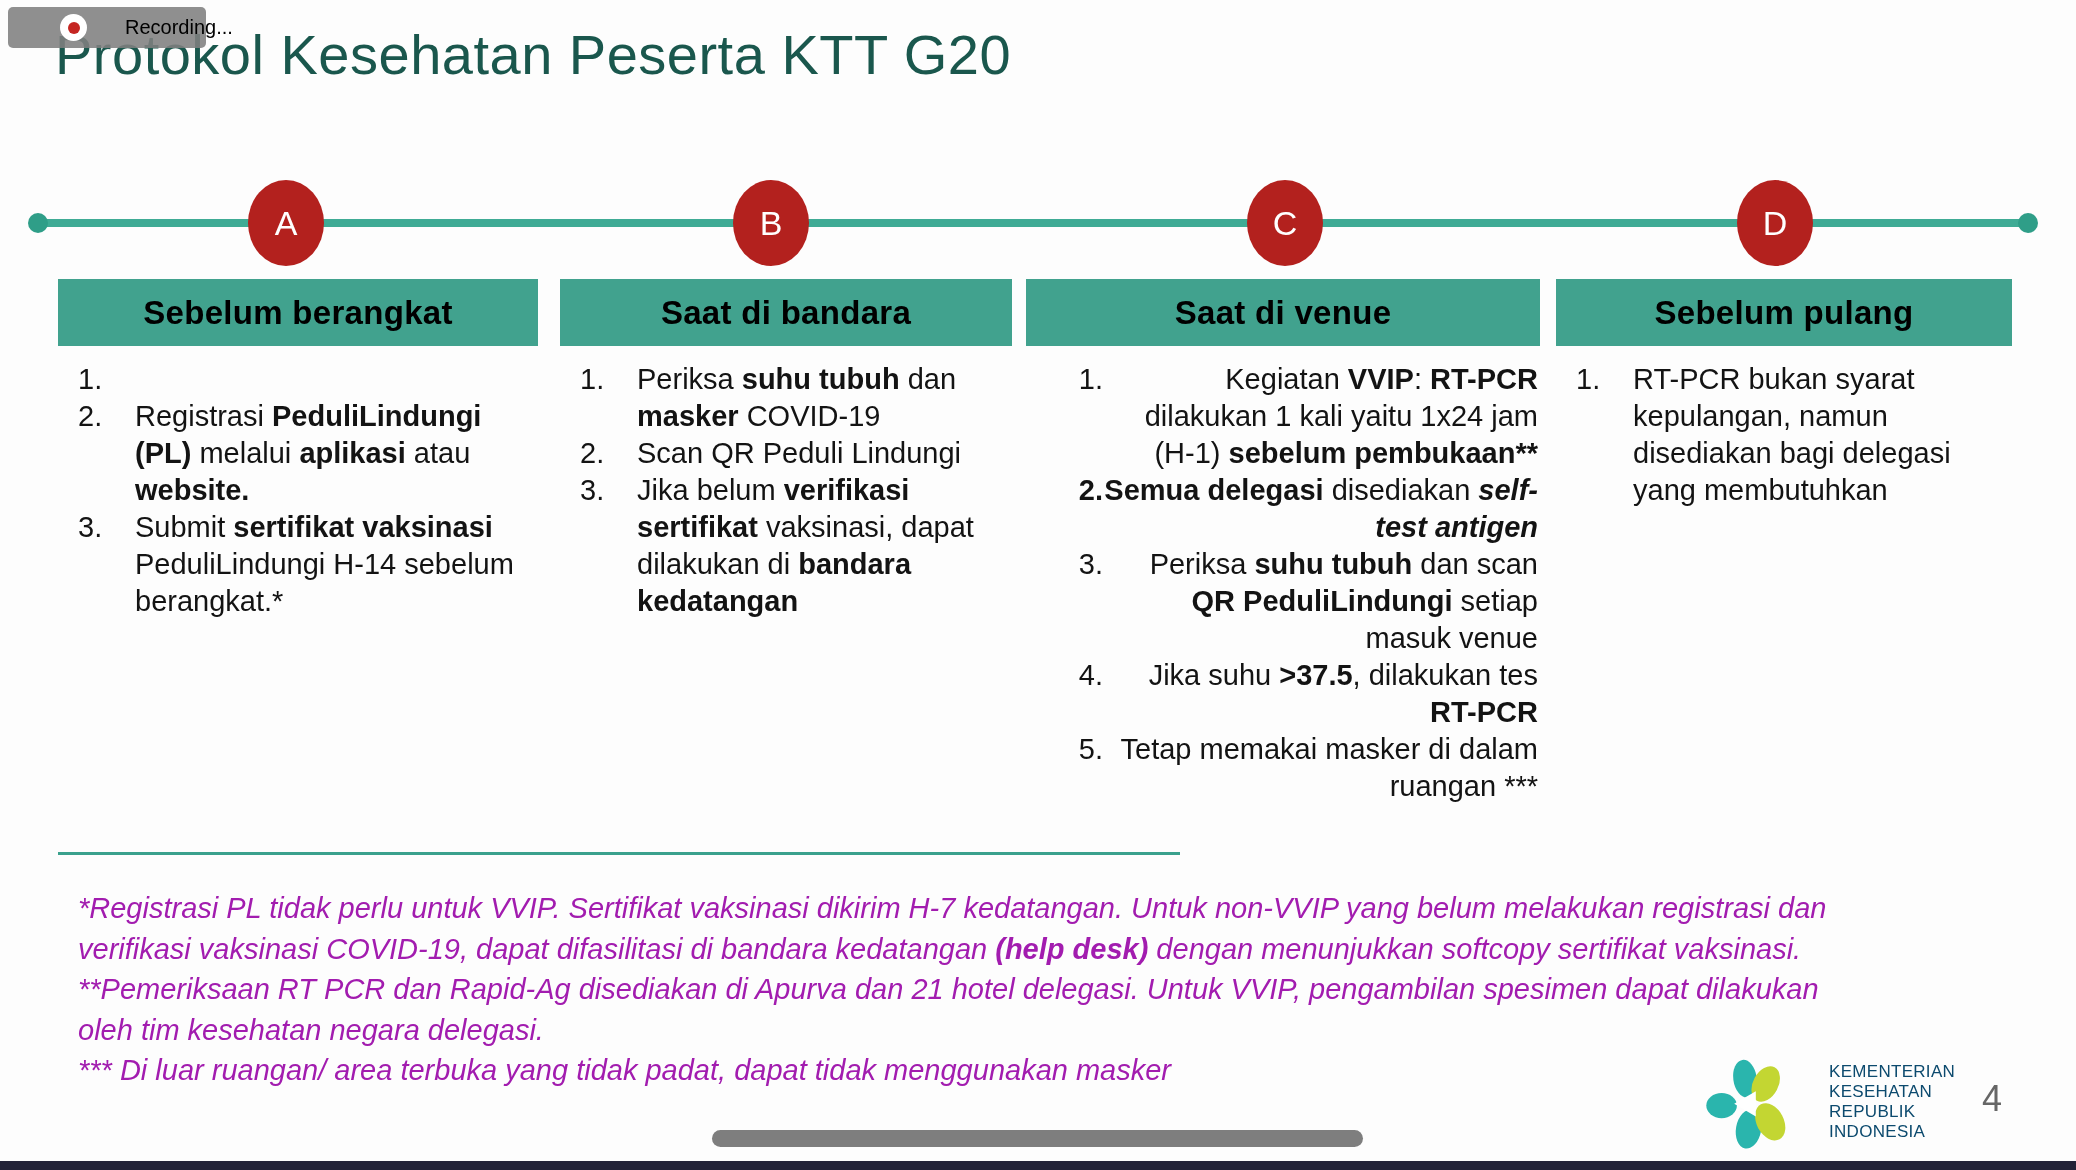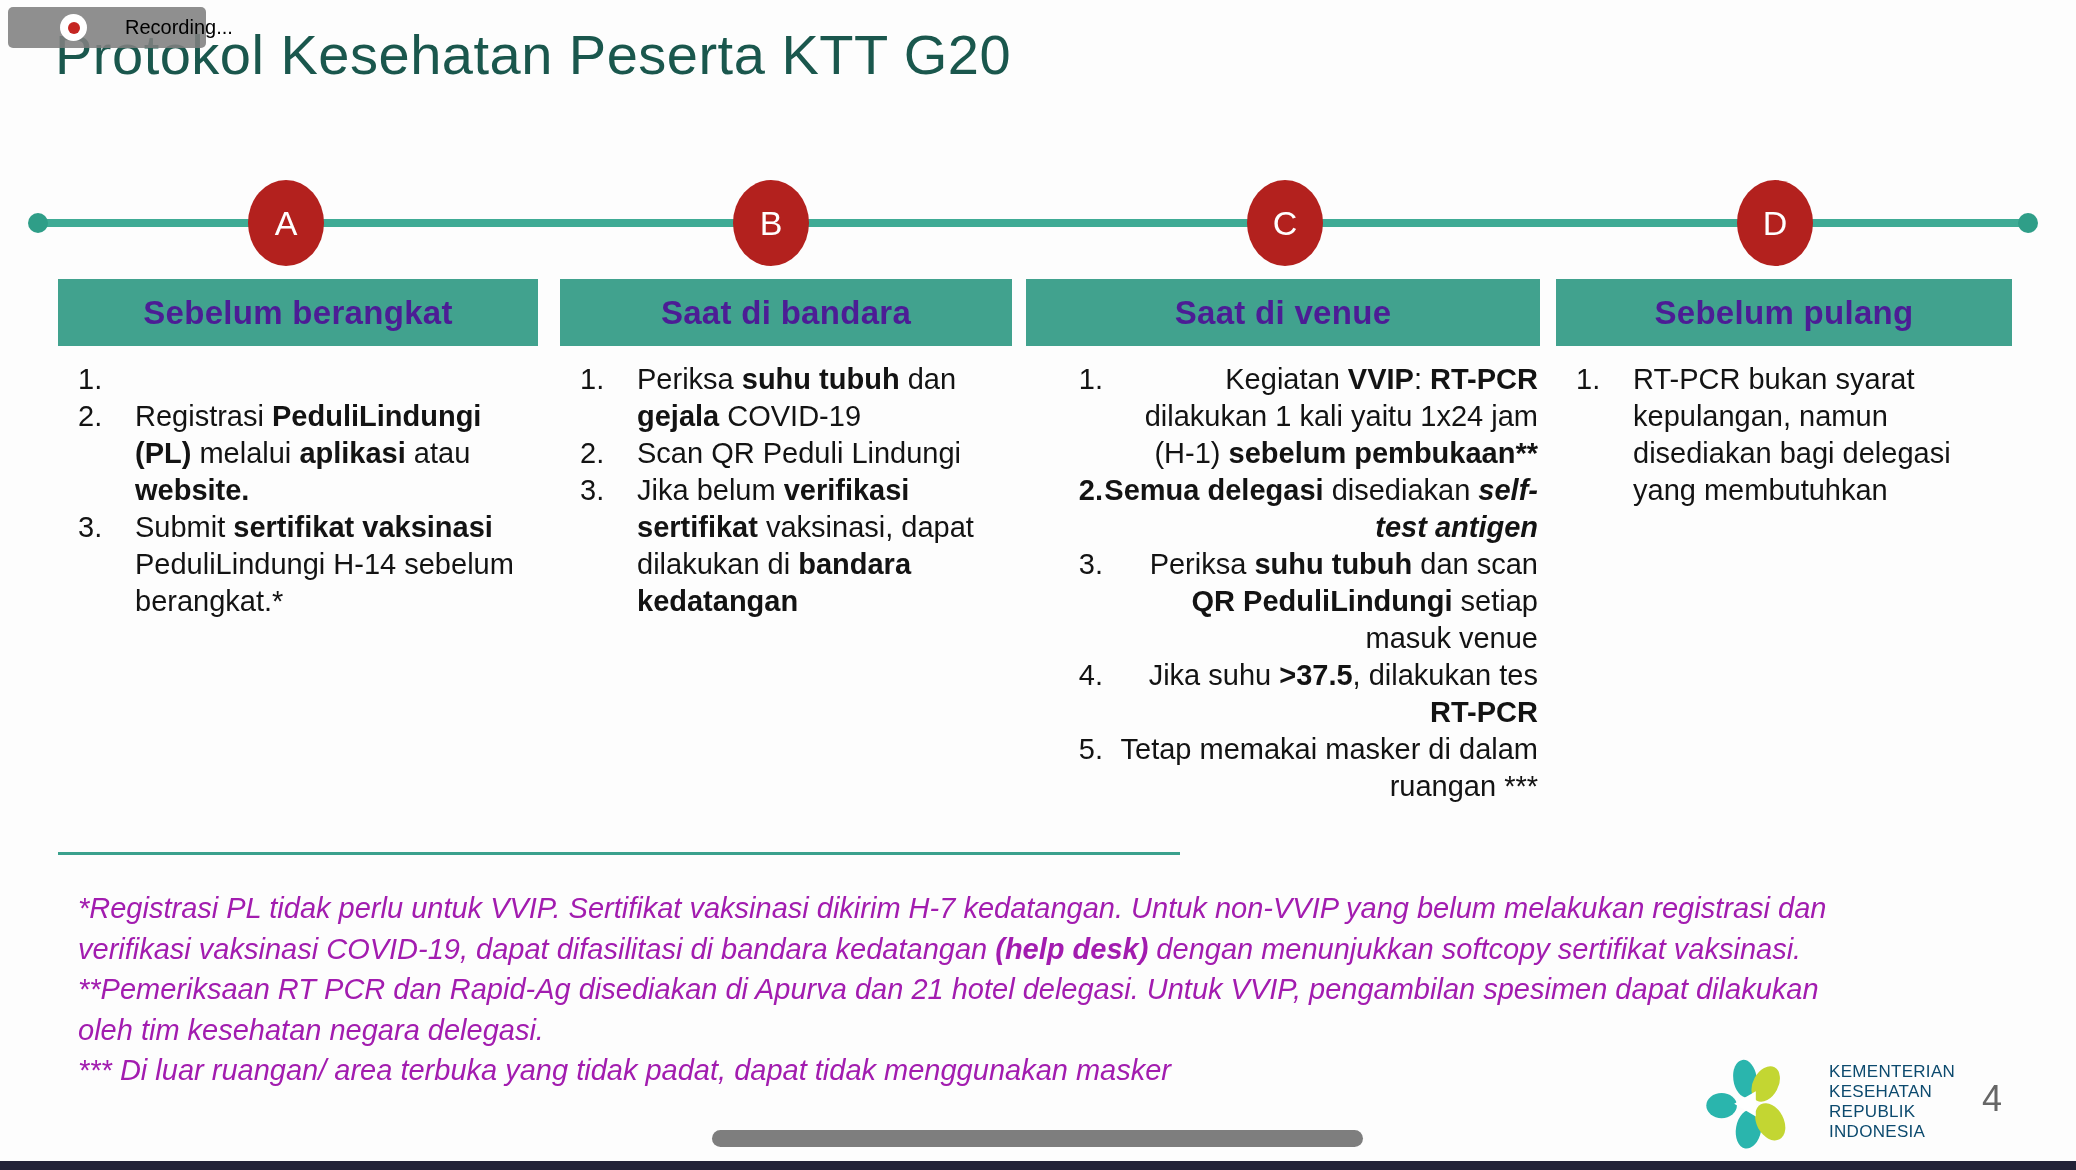--- a/index.html
+++ b/index.html
@@ -24,21 +24,21 @@
   .tl-dot.right{left:2018px;}
   .tl-marker{position:absolute;width:76px;height:86px;border-radius:50%;background:#b3211e;
     top:180px;color:#fff;font-size:34px;display:flex;align-items:center;justify-content:center;}
   .tl-a{left:248px;} .tl-b{left:733px;} .tl-c{left:1247px;} .tl-d{left:1737px;}
   
   .col{position:absolute;top:279px;}
   .col1{left:58px;width:480px;}
   .col2{left:560px;width:452px;}
   .col3{left:1026px;width:514px;text-align:right;}
   .col4{left:1556px;width:456px;}
-  .col-header{height:67px;background:#41a28e;color:#4c1d95;font-weight:bold;font-size:33px;
+  .col-header{height:67px;background:#41a28e;color:#000000;font-weight:bold;font-size:33px;
     display:flex;align-items:center;justify-content:center;letter-spacing:.3px;}
   .col-body{margin-top:15px;font-size:29px;line-height:37px;color:#131313;padding-left:20px;}
   .li-row{display:flex;}
   .li-num{width:57px;flex:0 0 57px;}
   .li-text{flex:1;padding-right:2px;}
   .b{font-weight:bold;}
   .i{font-style:italic;}
   
   .footnote-divider{position:absolute;left:58px;top:852px;width:1122px;height:3px;background:#3aa18d;}
   .footnotes{position:absolute;left:78px;top:888px;width:1910px;font-size:29px;font-style:italic;
@@ -94,21 +94,21 @@
         <span class="li-num">3.</span>
         <span class="li-text"><span>Submit </span><span class="b">sertifikat vaksinasi</span><span> PeduliLindungi H-14 sebelum berangkat.*</span></span>
       </div>
     </div>
 </div>
 <div class="col col2">
   <div class="col-header">Saat di bandara</div>
   <div class="col-body">
       <div class="li-row">
         <span class="li-num">1.</span>
-        <span class="li-text"><span>Periksa </span><span class="b">suhu tubuh</span><span> dan </span><span class="b">gejala</span><span> COVID-19</span></span>
+        <span class="li-text"><span>Periksa </span><span class="b">suhu tubuh</span><span> dan </span><span class="b">masker</span><span> COVID-19</span></span>
       </div>
       <div class="li-row">
         <span class="li-num">2.</span>
         <span class="li-text"><span>Scan QR Peduli Lindungi</span></span>
       </div>
       <div class="li-row">
         <span class="li-num">3.</span>
         <span class="li-text"><span>Jika belum </span><span class="b">verifikasi sertifikat</span><span> vaksinasi, dapat dilakukan di </span><span class="b">bandara kedatangan</span></span>
       </div>
     </div>

